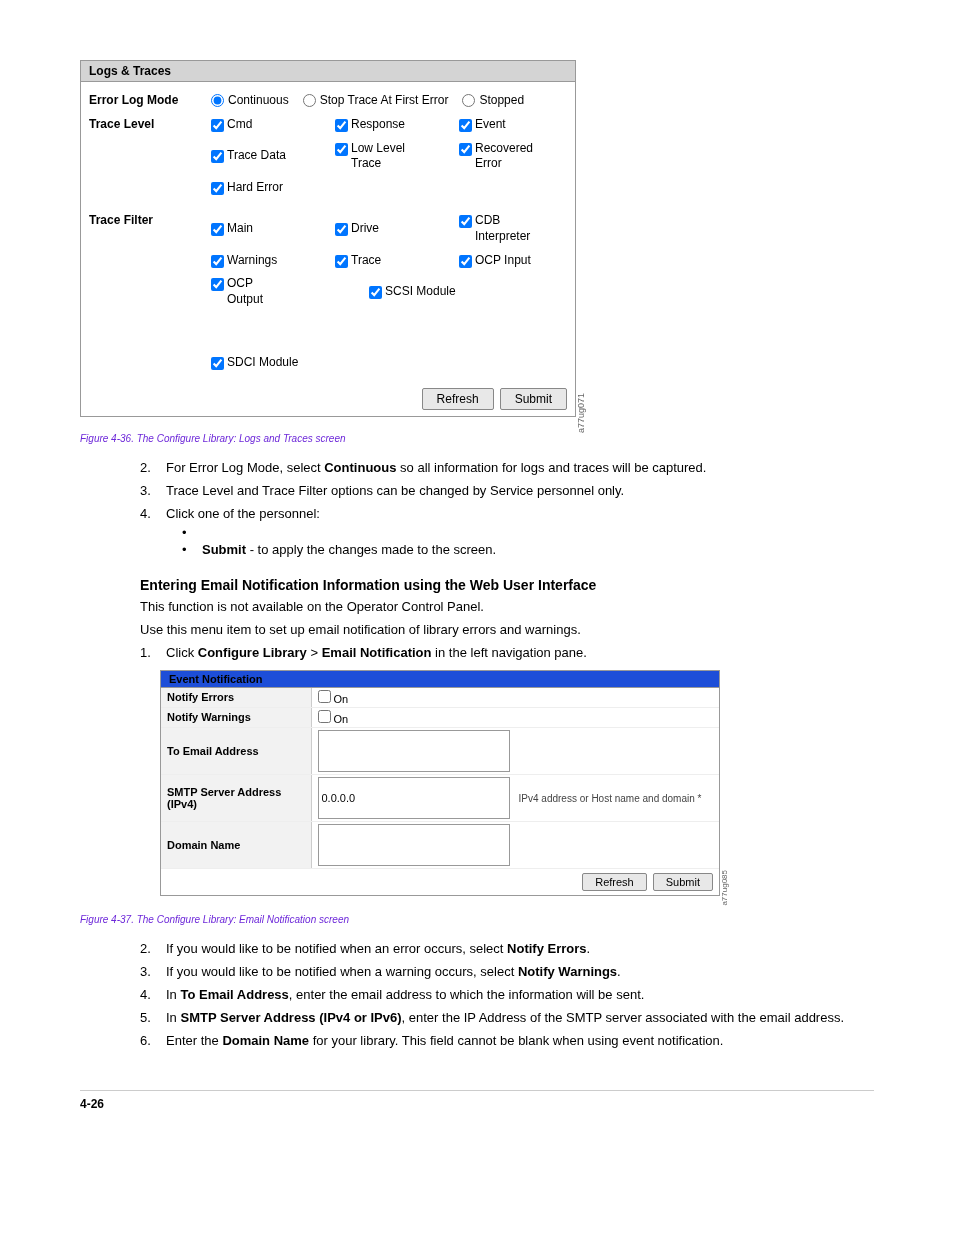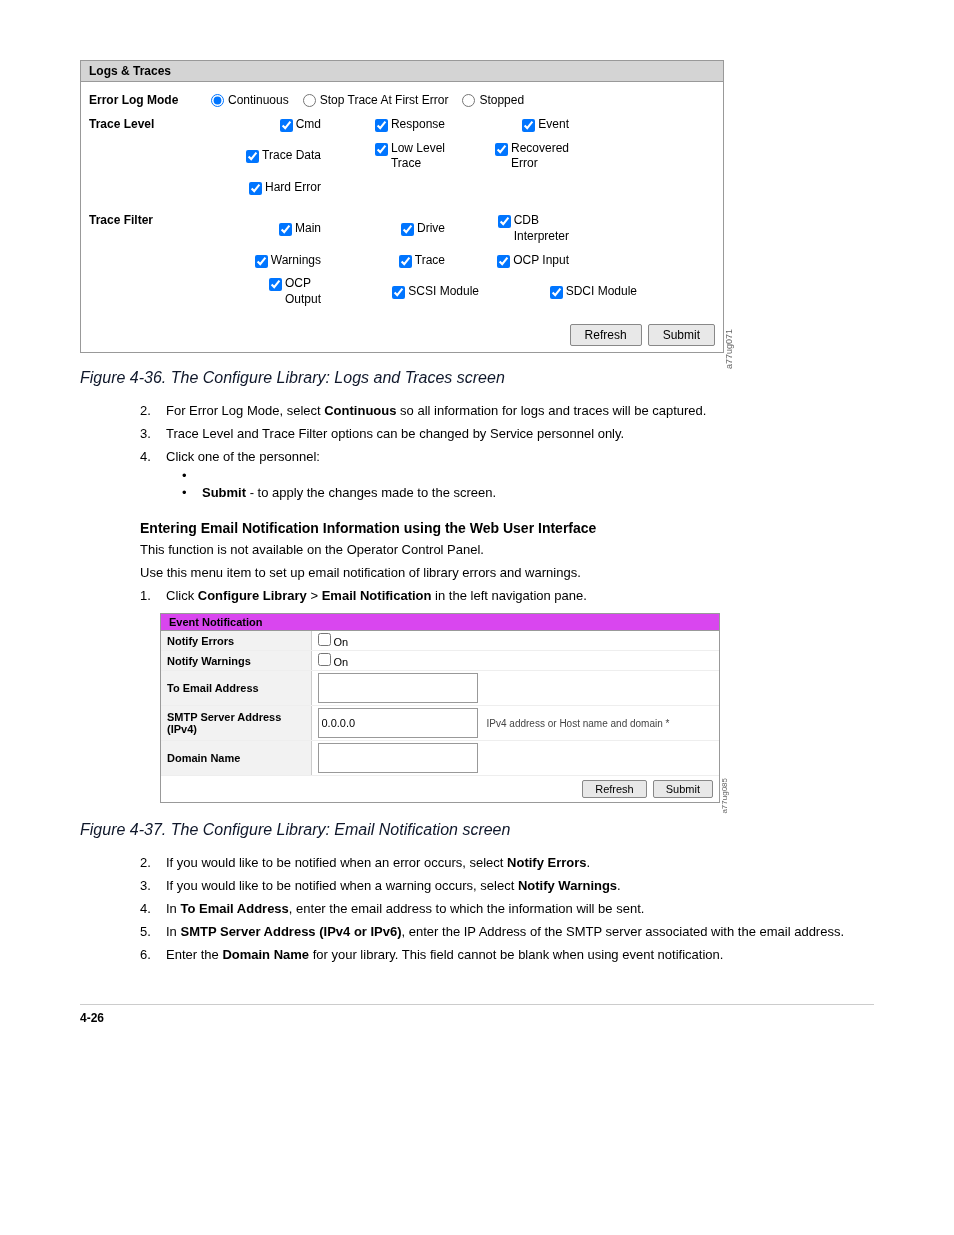--- a/index.html
+++ b/index.html
@@ -11,21 +11,21 @@
       width: 954px;
       min-height: 1235px;
       padding: 60px 80px 60px 80px;
     }
 
     
     .panel {
       border: 1px solid #999;
       background: #fff;
       margin-bottom: 16px;
-      width: 644px;
+      width: 496px;
     }
     .panel-header {
       background: #d4d4d4;
       padding: 3px 8px;
       font-weight: bold;
       font-size: 12px;
       border-bottom: 1px solid #999;
     }
     .panel-body {
       padding: 6px 0;
@@ -54,21 +54,20 @@
       align-items: center;
       flex-wrap: wrap;
       gap: 4px 14px;
       padding: 2px 0;
     }
     .check-item {
       display: flex;
       align-items: flex-start;
       gap: 3px;
       min-width: 110px;
-      justify-content: flex-end;
     }
     .check-item input[type=checkbox] {
       margin-top: 2px;
     }
     .check-item label {
       font-size: 12px;
       line-height: 1.3;
     }
 
     .radio-item {
@@ -102,24 +101,24 @@
       font-size: 9px;
       color: #666;
       align-self: flex-end;
       padding-bottom: 4px;
       padding-left: 2px;
       white-space: nowrap;
     }
 
     
     .fig-caption {
-      font-size: 16px;
+      font-size: 10px;
       font-style: italic;
       margin-bottom: 16px;
-      color: #0f172a;
+      color: #6d28d9;
     }
 
     
     .main-text {
       margin-left: 60px;
       margin-right: 20px;
     }
     .list-item-outer {
       display: flex;
       margin-bottom: 6px;
@@ -157,21 +156,21 @@
     }
 
     
     .email-panel {
       border: 1px solid #999;
       background: #fff;
       margin-bottom: 10px;
       width: 560px;
     }
     .email-panel-header {
-      background: #d946ef;
+      background: #1d4ed8;
       padding: 2px 8px;
       font-weight: bold;
       font-size: 11px;
       border-bottom: 1px solid #999;
     }
     .email-table {
       width: 100%;
       border-collapse: collapse;
       font-size: 11px;
     }
@@ -180,23 +179,23 @@
       vertical-align: middle;
       border-bottom: 1px solid #eee;
     }
     .email-table tr td:first-child {
       font-weight: bold;
       width: 150px;
       background: #f2f2f2;
       border-right: 1px solid #ccc;
     }
     .email-input {
-      width: 160px;
+      width: 192px;
       border: 1px solid #999;
-      padding: 8px 3px;
+      padding: 14px 3px;
       font-size: 11px;
     }
     .ip-hint {
       font-size: 10px;
       color: #444;
       margin-left: 6px;
     }
     .email-buttons-row {
       display: flex;
       justify-content: flex-end;

